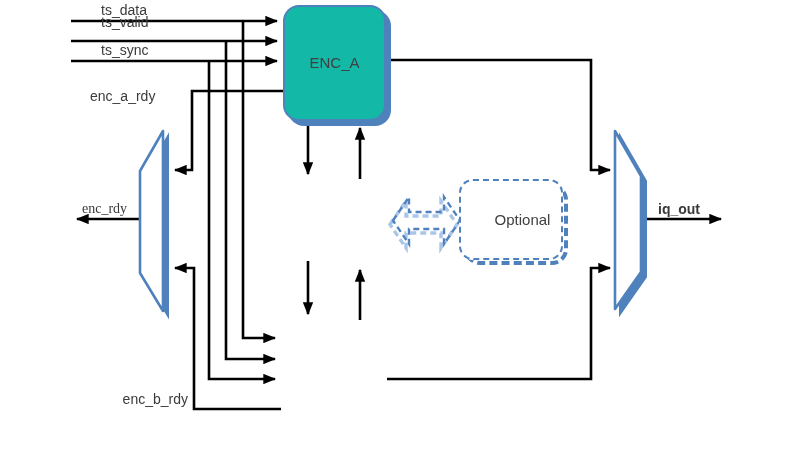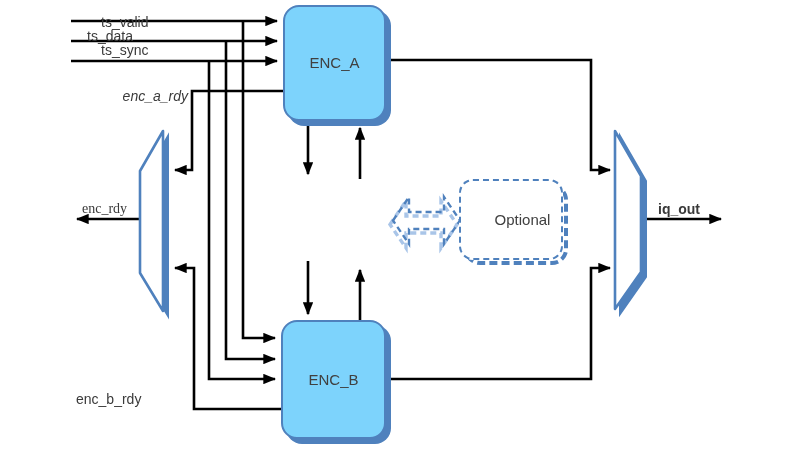--- a/index.html
+++ b/index.html
@@ -14,21 +14,21 @@
   .sig-label{
     position:absolute;
     font-size:14px;
     color:#3a3a3a;
     white-space:nowrap;
     line-height:14px;
   }
   .blk{
     position:absolute;
     box-sizing:border-box;
-    background:#7dd3fc;
+    background:#14b8a6;
     border:2.5px solid #4F81BD;
     border-radius:16px;
     box-shadow:5px 5px 0 0 #4F81BD;
     display:flex;
     flex-direction:column;
     align-items:center;
     justify-content:center;
     font-size:15px;
     color:#404040;
     text-align:center;
@@ -106,32 +106,29 @@
       <path transform="translate(-3,4)" d="M 393 220.5 L 409 197 L 409 212 L 444 212 L 444 197 L 460 220.5 L 444 244 L 444 229 L 409 229 L 409 244 Z" stroke="#A9C5E8" stroke-width="3.4" stroke-dasharray="6 4"></path>
       <path d="M 393 220.5 L 409 197 L 409 212 L 444 212 L 444 197 L 460 220.5 L 444 244 L 444 229 L 409 229 L 409 244 Z" stroke="#4F81BD" stroke-width="2.4" stroke-dasharray="6 4"></path>
     </g>
   </svg>
 
   <div class="blk blk-enc-a">
     <span>ENC_A</span>
   </div>
 
 
-  <div class="blk blk-enc-b">
-    <span>ENC_B</span>
-  </div>
 
   <div class="ram-wrap">
     <div class="ram-shadow"></div>
     <div class="ram-main">
       <span>Optional</span>
     </div>
   </div>
 
-  <div class="sig-label" style="left:87px;top:3px;margin-top:26px;">ts_data</div>
+  <div class="sig-label" style="left:101px;top:3px;">ts_data</div>
   <div class="sig-label" style="left:101px;top:15px;">ts_valid</div>
   <div class="sig-label" style="left:101px;top:43px;">ts_sync</div>
-  <div class="sig-label" style="left:90px;width:98px;top:89px;text-align:right;font-style:italic;">enc_a_rdy</div>
-  <div class="sig-label" style="left:76px;width:98px;top:392px;">enc_b_rdy</div>
+  <div class="sig-label" style="left:90px;width:98px;top:89px;">enc_a_rdy</div>
+  <div class="sig-label" style="left:90px;width:98px;top:392px;text-align:right;">enc_b_rdy</div>
   <div class="sig-label" style="left:82px;top:202px;font-family:Liberation Serif, serif;">enc_rdy</div>
   <div class="sig-label" style="left:658px;top:202px;font-weight:bold;">iq_out</div>
 
 </div>
 
 </body></html>

